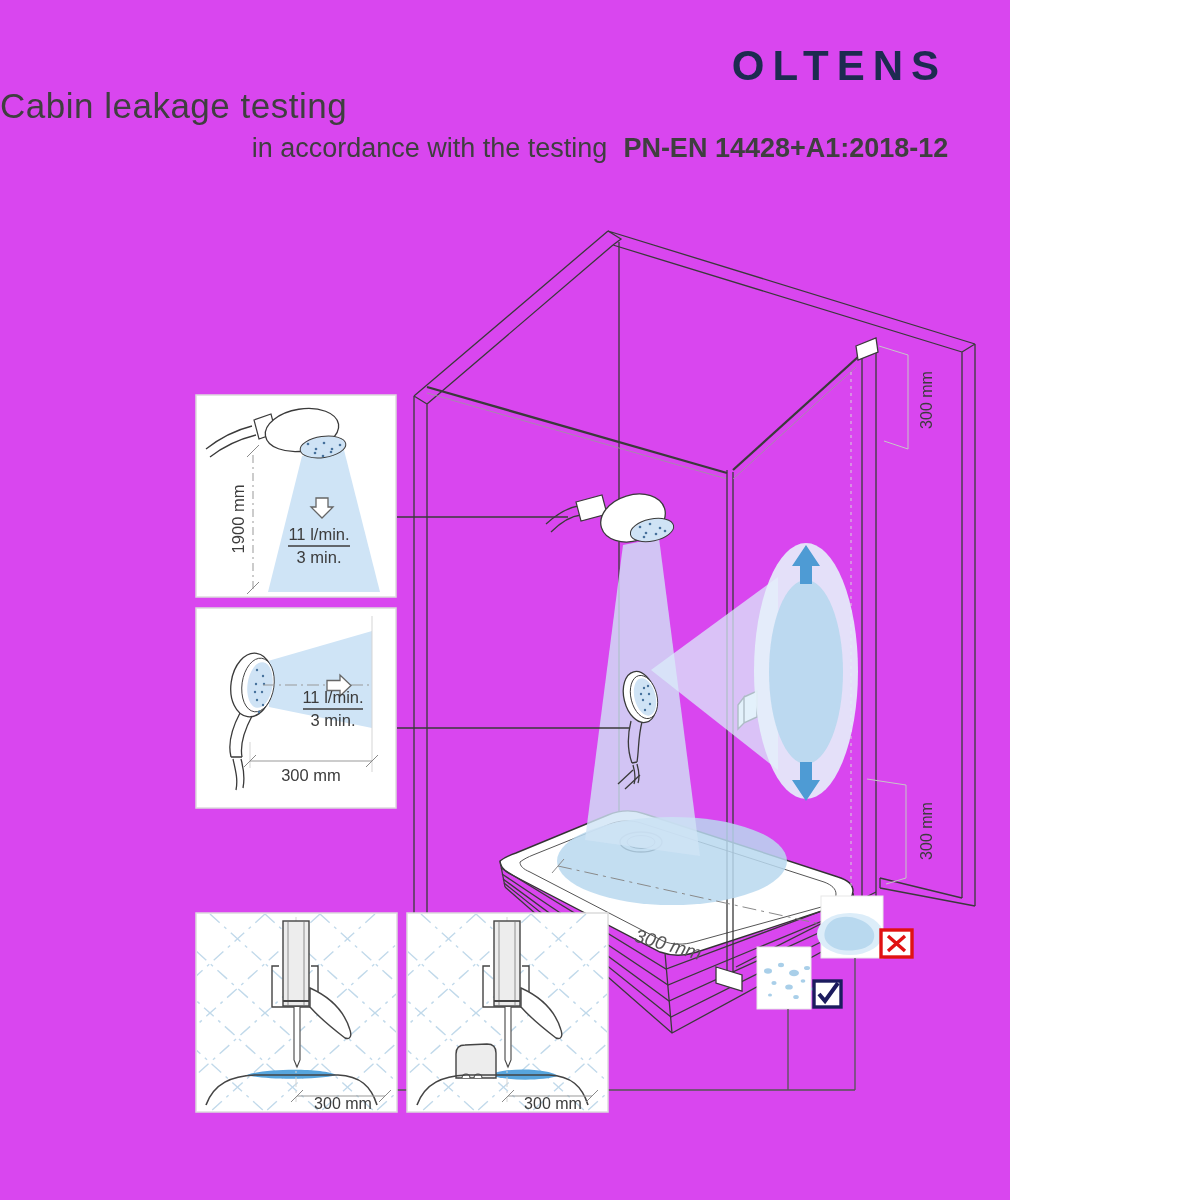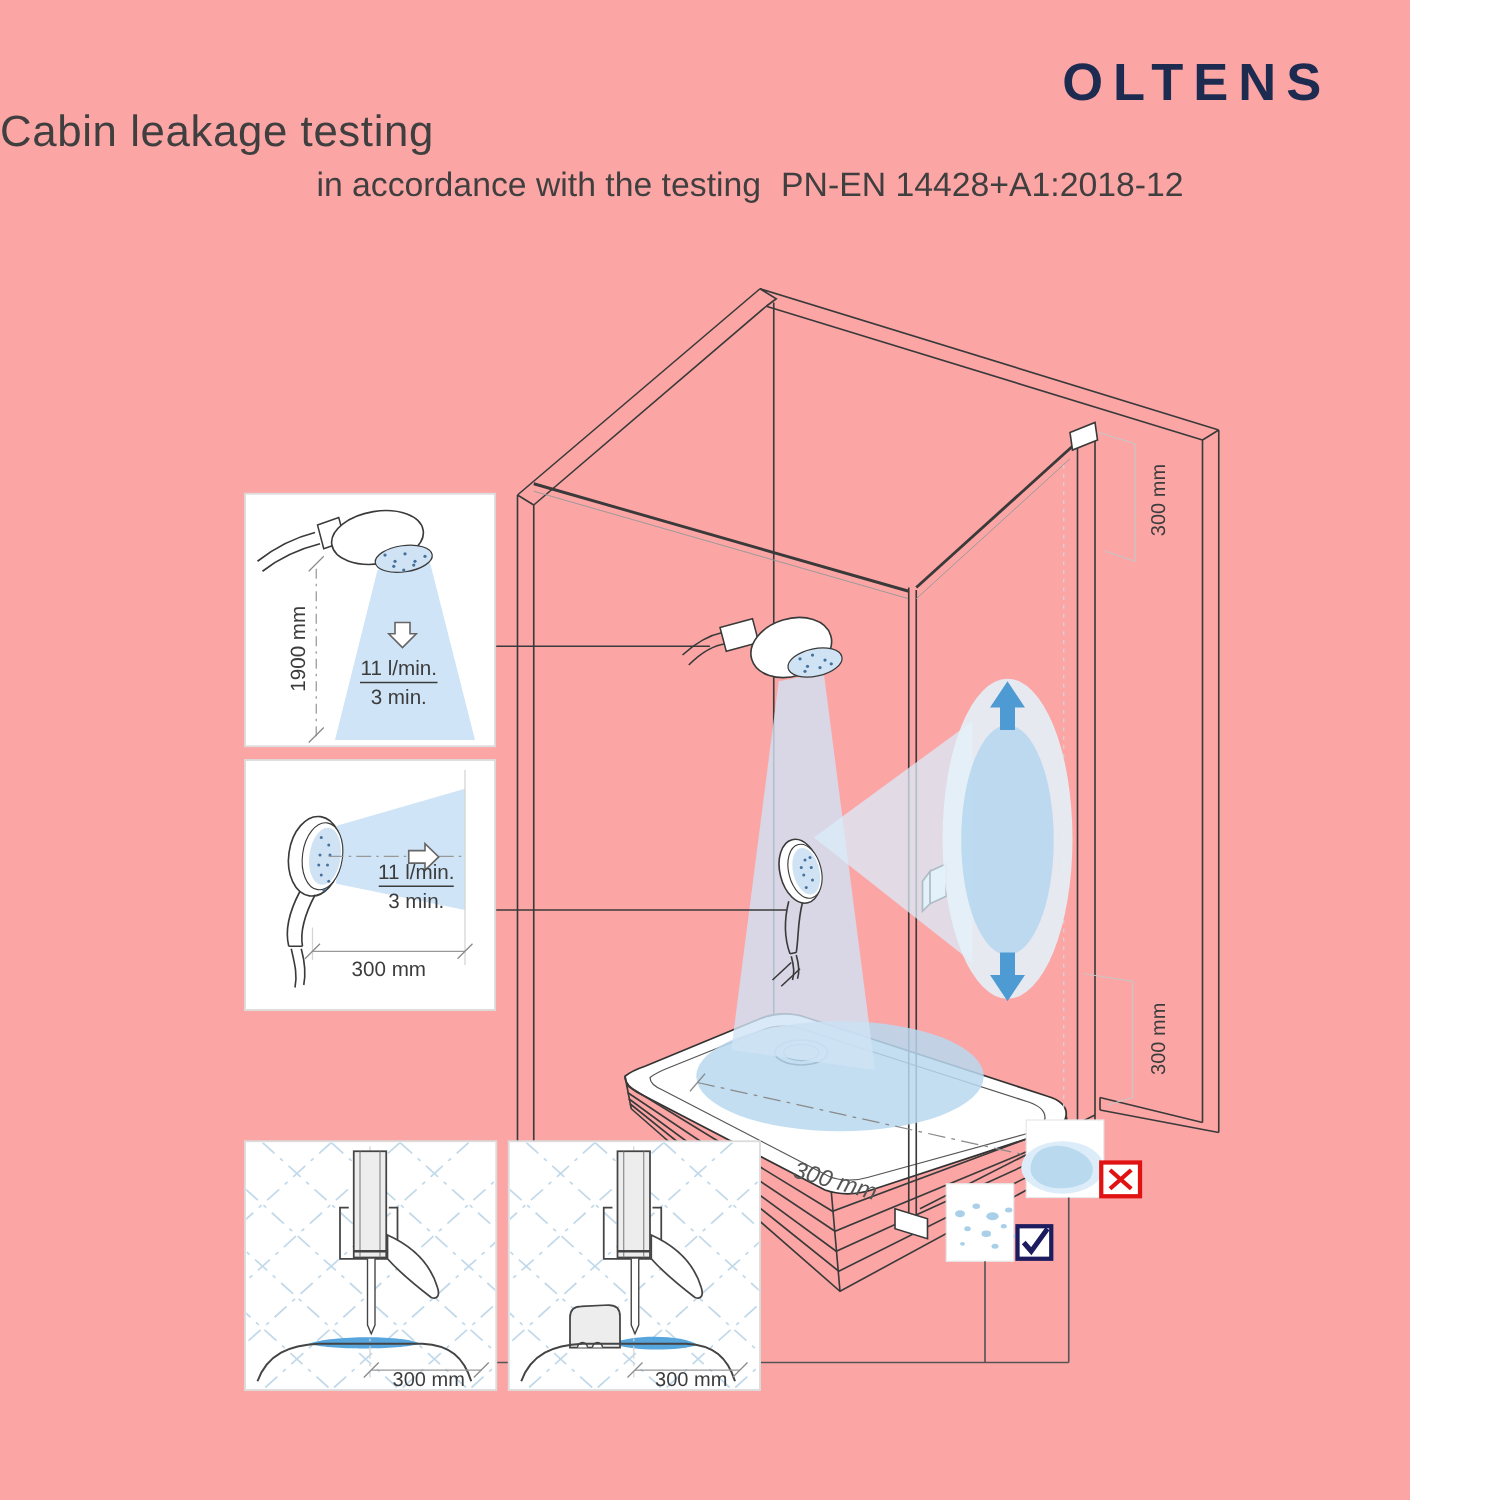--- a/index.html
+++ b/index.html
@@ -1,24 +1,24 @@
 <!DOCTYPE html>
 <html><head>
 <meta charset="utf-8">
 <style>
   html,body{margin:0;padding:0;background:#ffffff;}
-  .page{position:relative;width:1128px;height:1200px;background:#fca5a5;overflow:hidden;
+  .page{position:relative;width:1010px;height:1200px;background:#d946ef;overflow:hidden;
         font-family:"Liberation Sans",sans-serif;}
   .logo{position:absolute;top:42px;right:63px;font-size:42px;font-weight:700;
         letter-spacing:8px;color:#1d2b50;}
   .title{position:absolute;top:86px;left:0;width:1010px;text-align:left;
          font-size:35px;color:#3f3f3f;letter-spacing:.5px;}
   .subtitle{position:absolute;top:133px;left:0;width:1200px;text-align:center;
             font-size:27px;color:#3f3f3f;}
-  .subtitle .std{margin-left:16px;}
+  .subtitle .std{margin-left:16px;font-weight:bold;}
   svg{position:absolute;left:0;top:0;}
   svg text{font-family:"Liberation Sans",sans-serif;fill:#3c3c3c;}
   .ln{stroke:#3a3a3a;stroke-width:1.3;fill:none;}
   .ln2{stroke:#3a3a3a;stroke-width:2.3;fill:none;}
   .hair{stroke:#9a9a9a;stroke-width:.8;fill:none;}
   .thin{stroke:#999;stroke-width:1;fill:none;}
   .xtn{stroke:#d5d5d5;stroke-width:1;fill:none;}
   .brk{stroke:#c6c6c6;stroke-width:1;fill:none;}
   .tick{stroke:#8a8a8a;stroke-width:1;fill:none;}
   .panel{fill:#fff;stroke:#dcdcdc;stroke-width:1.5;}

